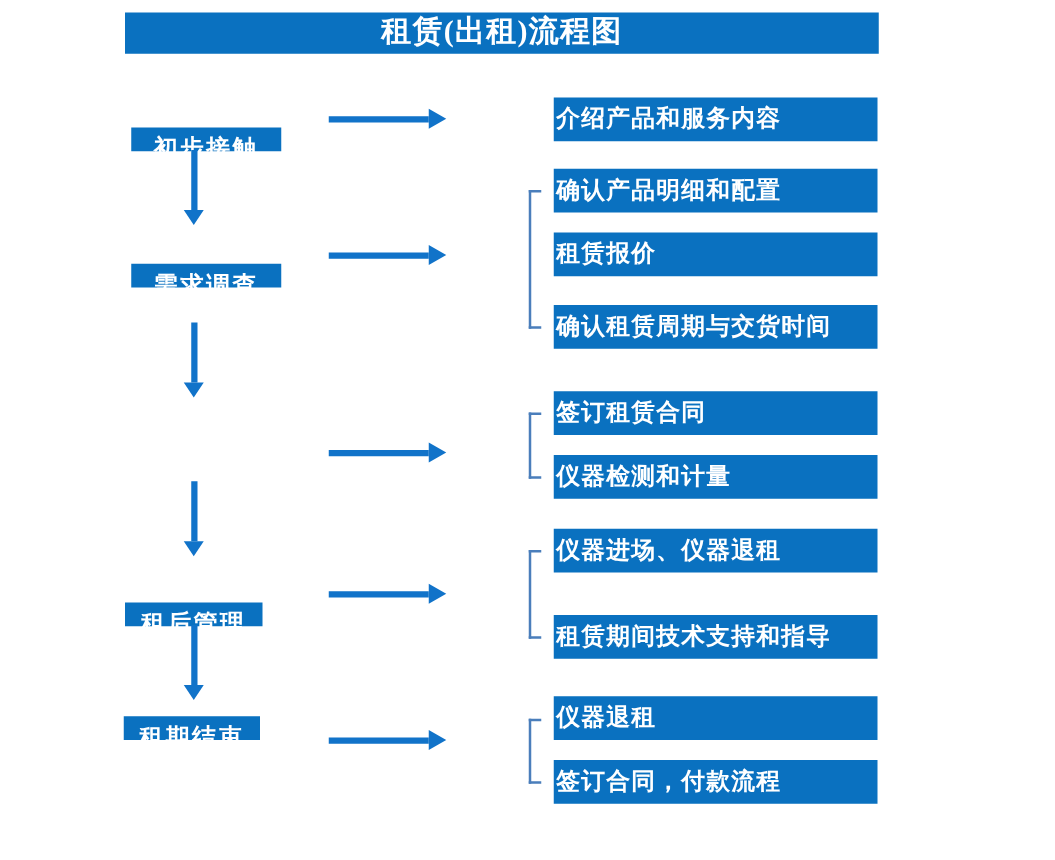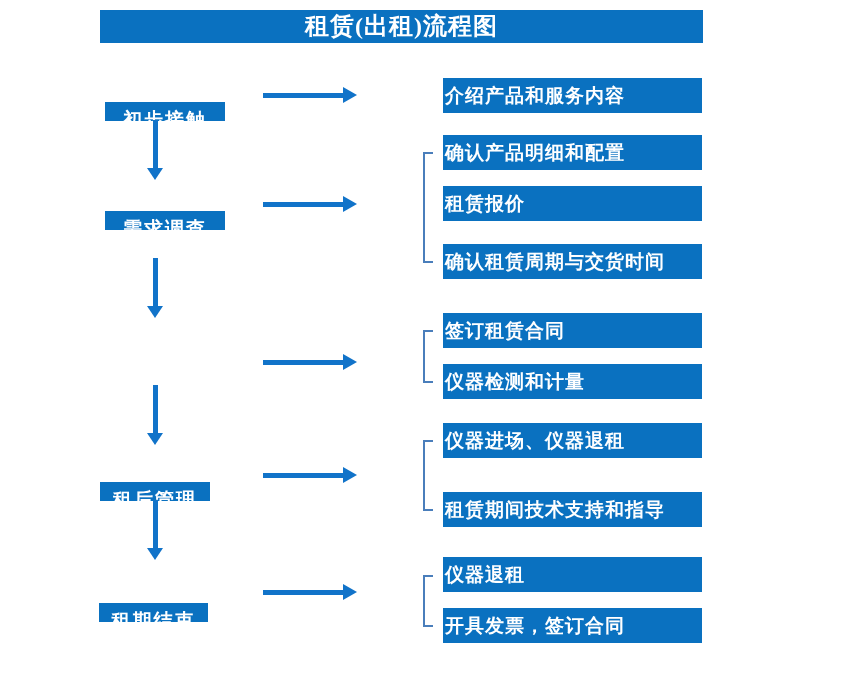--- a/index.html
+++ b/index.html
@@ -67,21 +67,21 @@
 </head>
 <body>
 
 <div class="canvas">
 
   <div class="banner">租赁(出租)流程图</div>
 
   <div class="lbox" style="left:105px;top:78px;width:120px">初步接触</div>
   <div class="lbox" style="left:105px;top:187px;width:120px">需求调查</div>
   <div class="lbox" style="left:100px;top:458px;width:110px">租后管理</div>
-  <div class="lbox" style="left:99px;top:579px;width:109px">租期结束</div>
+  <div class="lbox" style="left:99px;top:549px;width:109px">租期结束</div>
 
   <div class="v-arrow" style="left:147px;top:120px;height:60px">
     <div class="shaft" style="height:48px"></div>
     <div class="head"></div>
   </div>
   <div class="v-arrow" style="left:147px;top:258px;height:60px">
     <div class="shaft" style="height:48px"></div>
     <div class="head"></div>
   </div>
   <div class="v-arrow" style="left:147px;top:385px;height:60px">
@@ -125,15 +125,15 @@
   <div class="rbox" style="top:186px">租赁报价</div>
   <div class="rbox" style="top:244px">确认租赁周期与交货时间</div>
 
   <div class="rbox" style="top:313px">签订租赁合同</div>
   <div class="rbox" style="top:364px">仪器检测和计量</div>
 
   <div class="rbox" style="top:423px">仪器进场、仪器退租</div>
   <div class="rbox" style="top:492px">租赁期间技术支持和指导</div>
 
   <div class="rbox" style="top:557px">仪器退租</div>
-  <div class="rbox" style="top:608px">开具发票，签订合同</div>
+  <div class="rbox" style="top:608px">签订合同，付款流程</div>
 
 </div>
 
 </body></html>

